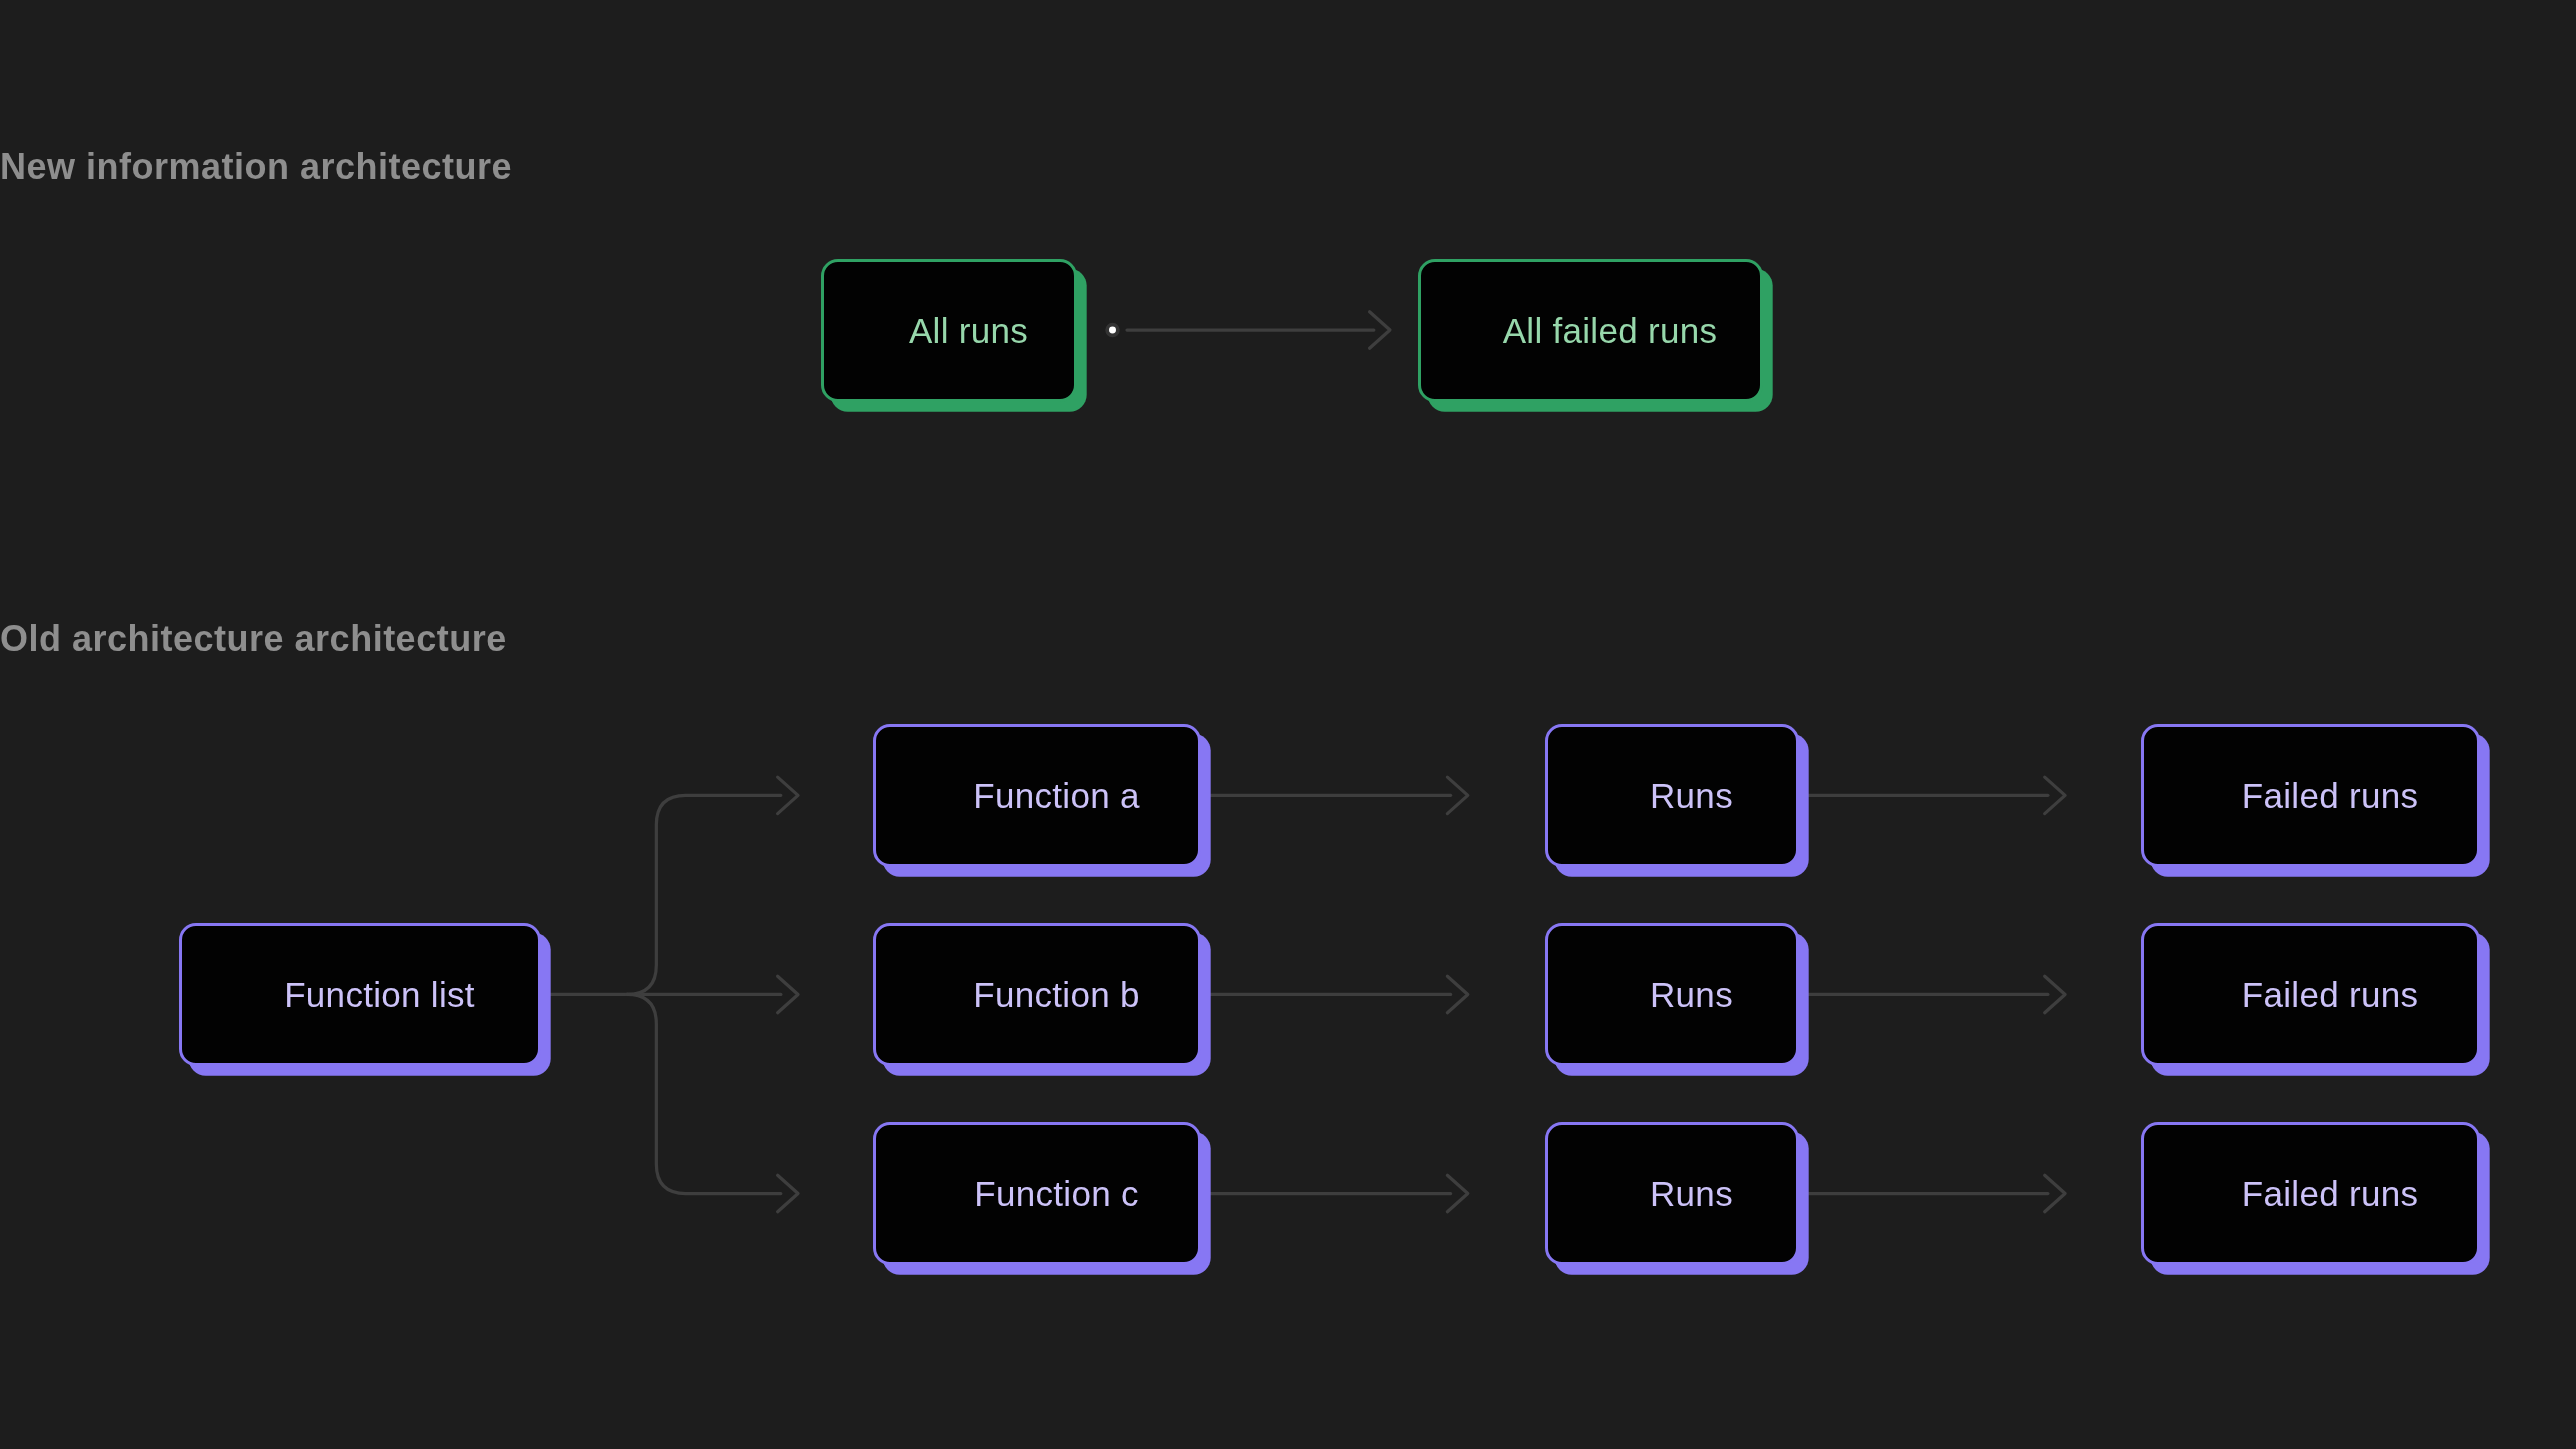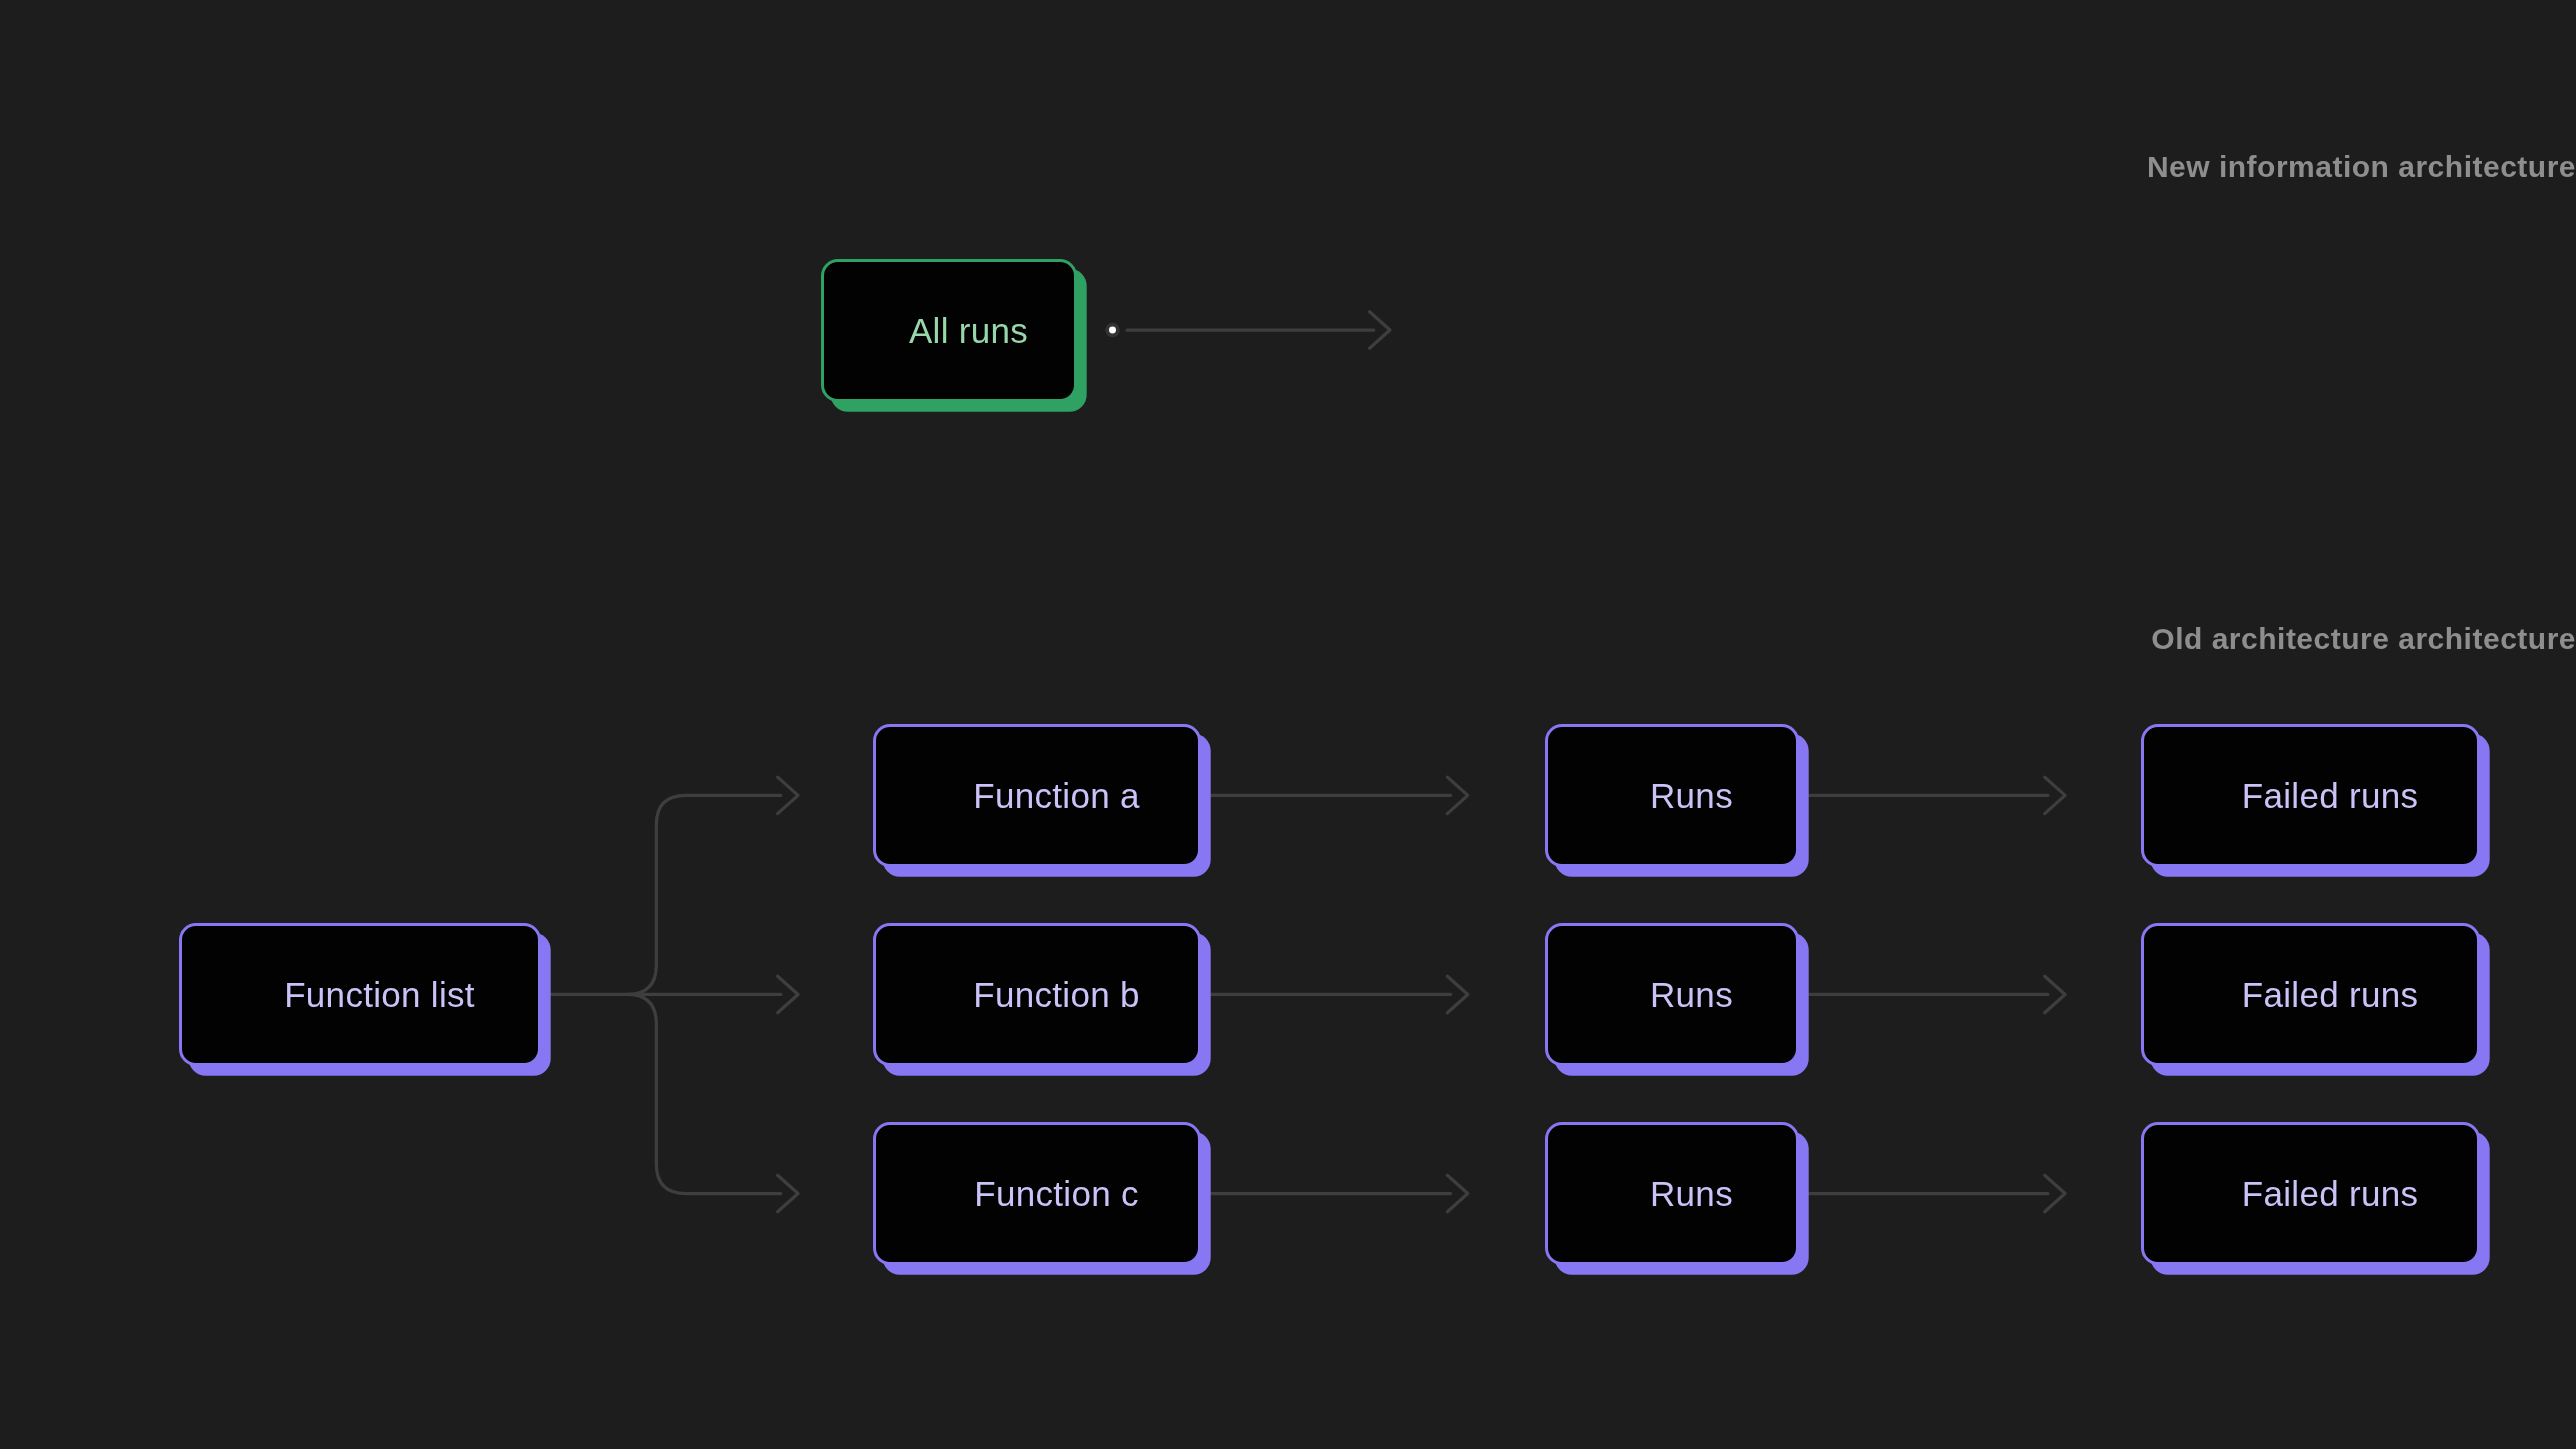--- a/index.html
+++ b/index.html
@@ -10,22 +10,22 @@
   }
   *{margin:0;padding:0;box-sizing:border-box;}
   html,body{width:2576px;height:1449px;}
   body{
     background:var(--bg);
     font-family:"Liberation Sans","DejaVu Sans",sans-serif;
     position:relative;overflow:hidden;
   }
   .canvas{position:absolute;inset:0;}
   .section-title{
-    position:absolute;left:0;width:2576px;text-align:right;
-    font-size:30px;font-weight:600;letter-spacing:0.5px;color:var(--title);
+    position:absolute;left:0;width:2576px;text-align:left;
+    font-size:36px;font-weight:600;letter-spacing:0.5px;color:var(--title);
     line-height:39px;
   }
   .connectors{position:absolute;left:0;top:0;}
   .connectors path{stroke:var(--line);stroke-width:6;fill:none;stroke-linecap:round;stroke-linejoin:round;}
   .connectors circle{fill:var(--dot-fill);stroke:var(--dot-ring);stroke-width:7;}
   .node{
     position:absolute;height:143px;border-radius:17px;
     background:var(--node-fill);
     display:flex;align-items:center;justify-content:center;
     font-size:35px;font-weight:400;letter-spacing:0.3px;padding-left:39px;
@@ -76,20 +76,23 @@
     <circle cx="2220" cy="1853" r="10"></circle>
     <circle cx="2220" cy="2224" r="10"></circle>
     <circle cx="3335" cy="1482" r="10"></circle>
     <circle cx="3335" cy="1853" r="10"></circle>
     <circle cx="3335" cy="2224" r="10"></circle>
   </svg>
 
   <div class="node green" style="left:821px;top:259px;width:256px">
     <span>All runs</span>
   </div>
+  <div class="node green" style="left:1418px;top:259px;width:345px">
+    <span>All failed runs</span>
+  </div>
 
   <div class="node purple" style="left:135px;top:923px;width:362px">
     <span>Function list</span>
   </div>
 
   <div class="node purple" style="left:829px;top:724px;width:328px">
     <span>Function a</span>
   </div>
   <div class="node purple" style="left:829px;top:1122px;width:328px">
     <span>Function c</span>

